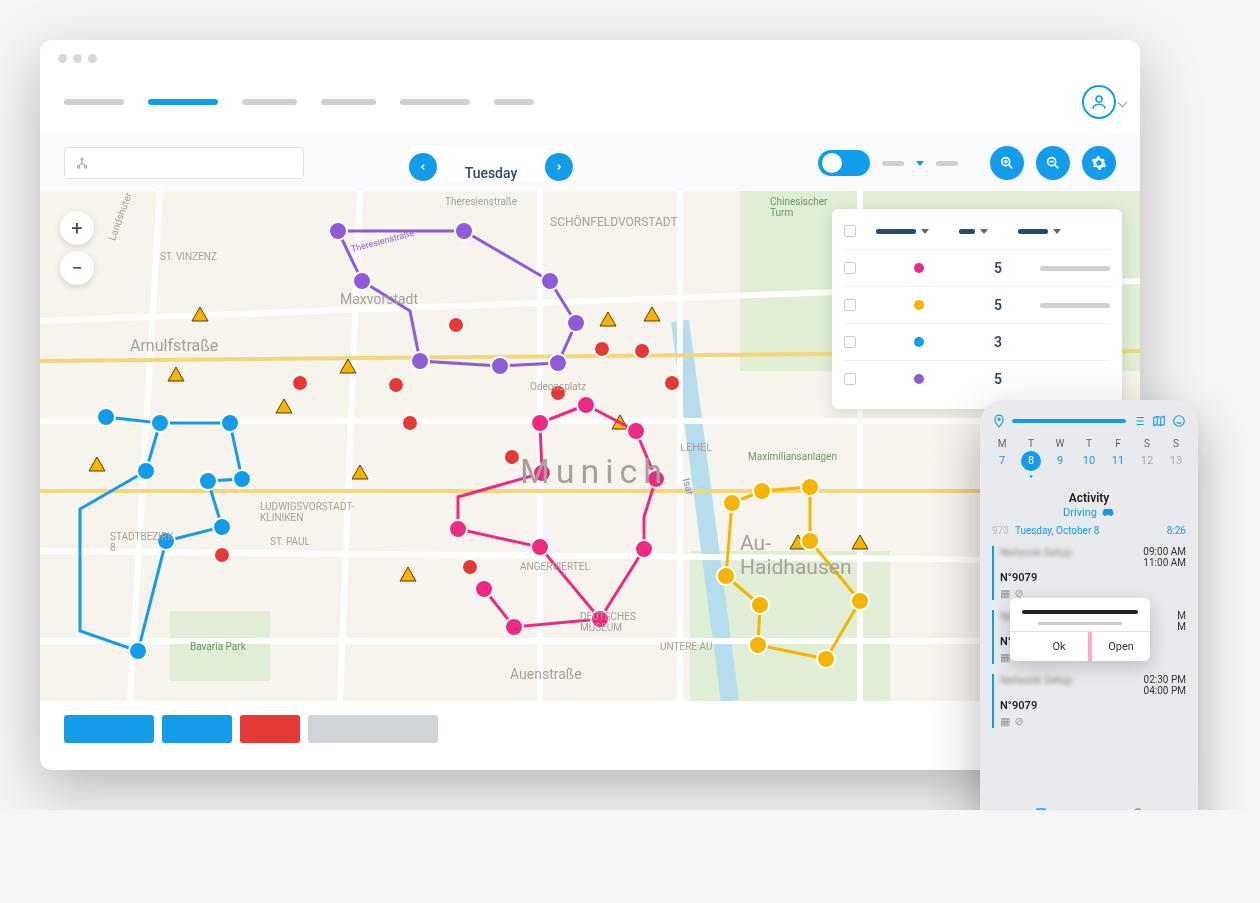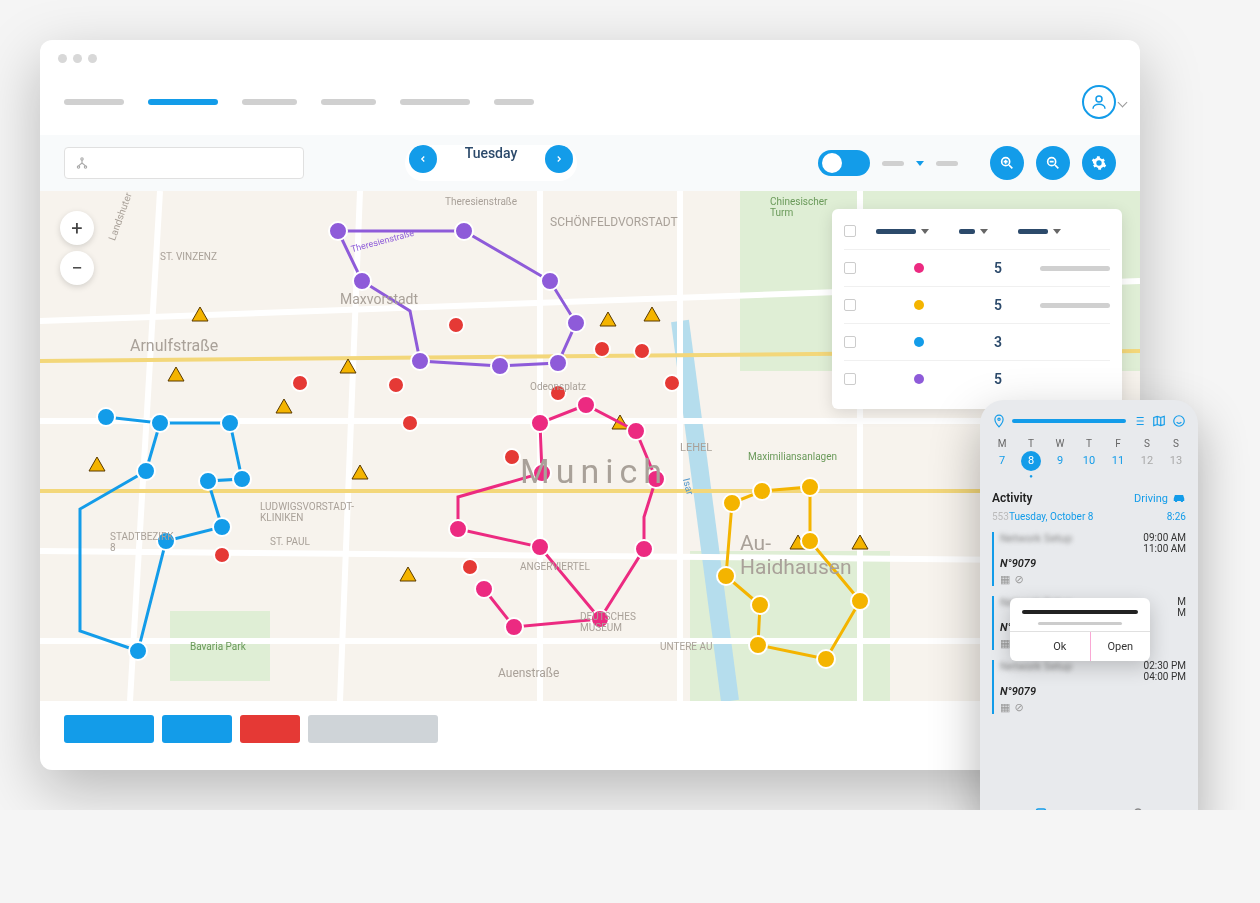--- a/index.html
+++ b/index.html
@@ -7,21 +7,21 @@
 .browser-window{width:1100px;height:730px;background:#fff;border-radius:12px;box-shadow:0 20px 60px rgba(0,0,0,0.25);overflow:hidden;position:relative;}
 .window-controls{display:flex;gap:6px;padding:14px 18px;}
 .window-dot{width:9px;height:9px;border-radius:50%;background:#d8d8d8;}
 .nav-bar{display:flex;align-items:center;padding:8px 24px 16px;gap:24px;}
 .nav-item{height:6px;border-radius:3px;background:#d0d0d0;}
 .nav-active{background:#139ce9;}
 .profile-btn{margin-left:auto;width:34px;height:34px;border:2px solid #139ce9;border-radius:50%;display:flex;align-items:center;justify-content:center;position:relative;}
 .profile-btn:after{content:"";position:absolute;right:-12px;width:6px;height:6px;border-right:1px solid #999;border-bottom:1px solid #999;transform:rotate(45deg);}
 .toolbar{display:flex;align-items:center;padding:10px 24px;background:#f8fafb;gap:12px;}
 .search-box{width:240px;height:32px;background:#fff;border:1px solid #e0e0e0;border-radius:4px;display:flex;align-items:center;padding:0 10px;}
-.day-selector{margin:0 auto;display:flex;align-items:flex-start;background:#fff;border-radius:20px;height:36px;overflow:hidden;}
+.day-selector{margin:0 auto;display:flex;align-items:flex-end;background:#fff;border-radius:20px;height:36px;overflow:hidden;}
 .arrow-btn{width:28px;height:28px;background:#139ce9;border-radius:50%;display:flex;align-items:center;justify-content:center;color:#fff;margin:0 4px;}
 .day-label{padding:0 24px;color:#2c4a6b;font-size:14px;font-weight:500;}
 .toggle-pill{width:52px;height:26px;background:#139ce9;border-radius:13px;position:relative;margin-left:auto;}
 .toggle-pill:after{content:"";position:absolute;width:20px;height:20px;background:#fff;border-radius:50%;top:3px;left:4px;}
 .placeholder-line{height:5px;border-radius:3px;background:#d0d0d0;}
 .icon-btn-circle{width:34px;height:34px;background:#139ce9;border-radius:50%;display:flex;align-items:center;justify-content:center;color:#fff;}
 .map-area{position:relative;width:100%;height:510px;background:#f7f3ed;overflow:hidden;}
 .map-svg{position:absolute;inset:0;width:100%;height:100%;}
 .zoom-controls{position:absolute;top:20px;left:20px;display:flex;flex-direction:column;gap:6px;z-index:5;}
 .zoom-btn{width:34px;height:34px;background:#fff;border-radius:50%;box-shadow:0 2px 6px rgba(0,0,0,0.15);display:flex;align-items:center;justify-content:center;font-size:20px;color:#444;}
@@ -43,40 +43,40 @@
 .phone-header{display:flex;align-items:center;gap:6px;margin-bottom:10px;}
 .ph-pin{width:14px;height:14px;color:#139ce9;}
 .ph-line{flex:1;height:4px;background:#139ce9;border-radius:2px;}
 .ph-icon{width:14px;height:14px;color:#139ce9;}
 .calendar-row{display:flex;justify-content:space-between;margin-bottom:2px;}
 .cal-day{width:20px;text-align:center;font-size:10px;color:#666;}
 .cal-date{width:20px;height:20px;text-align:center;font-size:11px;color:#139ce9;border-radius:10px;line-height:20px;}
 .cal-date.active{background:#139ce9;color:#fff;}
 .cal-date.disabled{color:#aaa;}
 .cal-dot{text-align:center;color:#139ce9;font-size:6px;line-height:6px;}
-.activity-header{display:flex;justify-content:space-between;align-items:center;margin-top:12px;font-size:12px;}
+.activity-header{display:flex;justify-content:space-between;align-items:center;margin-top:12px;font-size:12px;flex-direction:column;}
 .activity-label{color:#222;font-weight:600;}
 .driving{color:#139ce9;font-size:11px;display:flex;align-items:center;gap:4px;}
 .subheader{display:flex;justify-content:space-between;font-size:10px;color:#139ce9;margin-top:6px;}
 .activity-item{margin-top:10px;border-left:2px solid #139ce9;padding-left:6px;position:relative;}
 .act-top{display:flex;justify-content:space-between;}
 .blur-text{filter:blur(2px);color:#888;font-size:11px;}
 .act-time{font-size:10px;color:#333;text-align:right;}
-.act-id{font-size:11px;font-weight:600;color:#222;margin-top:3px;font-style:italic;}
+.act-id{font-size:11px;font-weight:600;color:#222;margin-top:3px;}
 .act-icons{display:flex;gap:4px;margin-top:3px;color:#999;font-size:11px;}
 .phone-tabbar{position:absolute;bottom:8px;left:12px;right:12px;display:flex;}
 .tab-item{flex:1;text-align:center;padding-top:6px;}
 .tab-active-line{height:2px;background:#139ce9;width:30px;margin:2px auto 0;}
 .popup{position:absolute;top:198px;left:30px;width:140px;background:#fff;border-radius:6px;box-shadow:0 6px 20px rgba(0,0,0,0.2);z-index:3;}
 .popup-body{padding:12px 8px 6px;}
 .popup-line1{height:4px;background:#222;border-radius:2px;margin:0 4px 8px;}
 .popup-line2{height:3px;background:#ccc;border-radius:2px;margin:0 20px;}
 .popup-actions{display:flex;border-top:1px solid #e0e0e0;}
 .popup-btn{flex:1;text-align:center;padding:8px 0;font-size:11px;color:#333;}
-.popup-btn:first-child{border-right:1px solid #f9a8d4;margin-left:20px;}
+.popup-btn:first-child{border-right:4px solid #f9a8d4;margin-left:20px;}
 [data-interactable="true"]{cursor:pointer;}
 </style>
 </head>
 <body>
 
 <div class="browser-window" data-interactable="false">
   <div class="window-controls" data-interactable="false">
     <div class="window-dot" data-interactable="true"></div>
     <div class="window-dot" data-interactable="true"></div>
     <div class="window-dot" data-interactable="true"></div>
@@ -268,21 +268,21 @@
     <div class="map-label" style="top:260px;left:708px;font-size:10px;color:#6a9a5a" data-interactable="false">Maximiliansanlagen</div>
     <div class="map-label" style="top:5px;left:730px;font-size:10px;color:#6a9a5a;white-space:pre" data-interactable="false">Chinesischer
 Turm</div>
     <div class="map-label" style="top:420px;left:540px;font-size:10px;white-space:pre" data-interactable="false">DEUTSCHES
 MUSEUM</div>
     <div class="map-label" style="top:20px;left:55px;font-size:10px;transform:rotate(-70deg)" data-interactable="false">Landshuter</div>
     <div class="map-label" style="top:145px;left:90px;font-size:16px" data-interactable="false">Arnulfstraße</div>
     <div class="map-label" style="top:190px;left:490px;font-size:10px" data-interactable="false">Odeonsplatz</div>
     <div class="map-label" style="top:5px;left:405px;font-size:10px" data-interactable="false">Theresienstraße</div>
     <div class="map-label" style="top:45px;left:310px;font-size:9px;color:#8e5bd9;transform:rotate(-15deg)" data-interactable="false">Theresienstraße</div>
-    <div class="map-label" style="top:475px;left:458px;font-size:12px" data-interactable="false">Auenstraße</div>
+    <div class="map-label" style="top:475px;left:470px;font-size:14px" data-interactable="false">Auenstraße</div>
     <div class="map-label" style="top:290px;left:640px;font-size:10px;color:#5599cc;transform:rotate(75deg)" data-interactable="false">Isar</div>
 
     <div class="zoom-controls" data-interactable="false">
       <div class="zoom-btn" data-interactable="true">+</div>
       <div class="zoom-btn" data-interactable="true">−</div>
     </div>
 
     <div class="legend-panel" data-interactable="false">
       <div class="legend-header" data-interactable="false">
         <div class="cb" data-interactable="true"></div>
@@ -383,22 +383,22 @@
   <div class="activity-header" data-interactable="false">
     <div class="activity-label" data-interactable="false">Activity</div>
     <div class="driving" data-interactable="true">
       <span data-interactable="false">Driving</span>
       <svg width="14" height="14" viewBox="0 0 24 24" fill="#139ce9" data-interactable="false">
           <path d="M5 17a2 2 0 104 0H5zm10 0a2 2 0 104 0h-4zM3 13l2-6h14l2 6v4H3v-4z"></path>
         </svg>
     </div>
   </div>
   <div class="subheader" data-interactable="false">
-    <span style="color:#bbb;font-size:10px">553</span>
-    <span data-interactable="false" style="margin-right:auto;margin-left:0">Tuesday, October 8</span>
+    <span style="color:#bbb;font-size:10px">973</span>
+    <span data-interactable="false" style="margin-right:auto;margin-left:6px">Tuesday, October 8</span>
     <span data-interactable="false">8:26</span>
   </div>
 
   <div class="activity-item" data-interactable="true">
     <div class="act-top">
         <div class="blur-text">Network Setup</div>
         <div class="act-time">
           <div data-interactable="false">09:00 AM</div>
           <div data-interactable="false">11:00 AM</div>
         </div>

